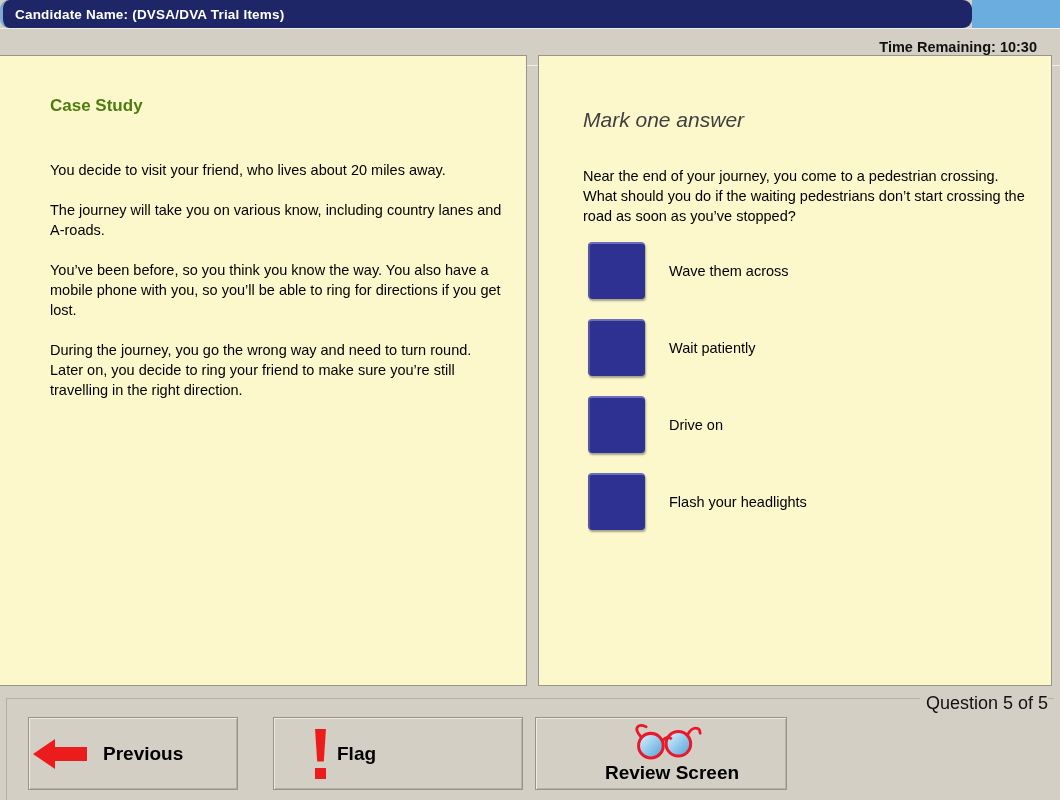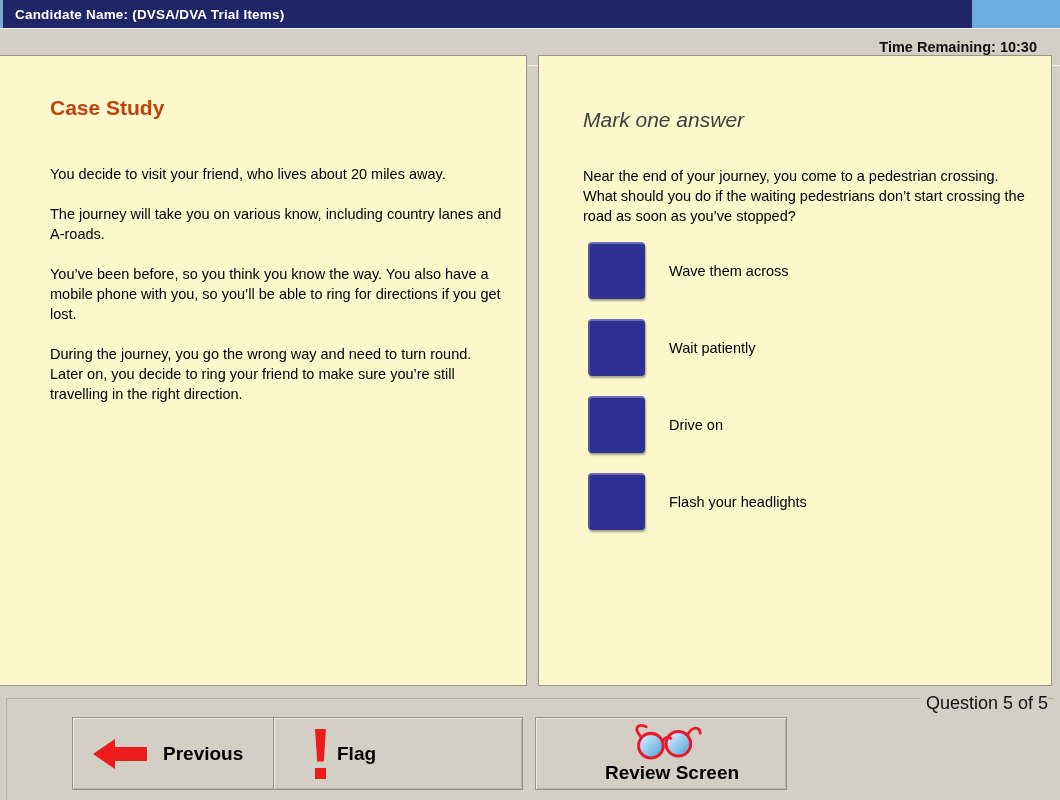--- a/index.html
+++ b/index.html
@@ -12,20 +12,21 @@
   }
   .screen { position: absolute; inset: 0; }
 
   
   .titlebar {
     position: absolute; left: 0; top: 0; width: 972px; height: 28px;
     background: #1e2667;
     border-left: 3px solid #7fa8d2;
     display: flex; align-items: center;
     padding-left: 12px;
+    border-radius: 9px;
   }
   .titlebar span {
     color: #ffffff; font-size: 13.5px; font-weight: bold; letter-spacing: 0.2px;
   }
   .desktop-corner {
     position: absolute; left: 972px; top: 0; width: 88px; height: 30px;
     background: #6badde;
   }
   .timebar {
     position: absolute; left: 0; top: 28px; width: 1060px; height: 38px;
@@ -41,21 +42,21 @@
   .panel {
     position: absolute; top: 55px; height: 631px;
     background: #fcf8cc;
     border: 1px solid #98958b;
   }
   .left-panel  { left: 0;    width: 527px; border-left: none; }
   .right-panel { left: 538px; width: 514px; }
 
   .left-panel .inner { padding: 40px 22px 0 50px; }
   .left-panel h1 {
-    font-size: 21px; font-weight: bold; color: #c2410c;
+    font-size: 17px; font-weight: bold; color: #4d7c0f;
     margin-bottom: 44px;
   }
   .left-panel p {
     font-size: 14.5px; line-height: 20px; color: #000;
     max-width: 456px; margin-bottom: 20px;
   }
 
   .right-panel .inner { padding: 52px 20px 0 44px; }
   .mark-one {
     color: #404040; font-size: 21px; font-weight: normal; font-style: italic;
@@ -93,21 +94,21 @@
   .nav-btn {
     position: absolute; top: 717px; height: 73px;
     background: #d3cfc5;
     border: 1px solid #979389;
     box-shadow: inset 1px 1px 0 #eeebe2, inset -1px -1px 0 #b5b2a8;
     display: flex; align-items: center;
     cursor: pointer;
     font-family: "Liberation Sans", sans-serif;
   }
   .nav-btn span.lbl { font-size: 19px; font-weight: bold; color: #000; }
-  .btn-previous { left: 28px;  width: 210px; padding-left: 20px; margin-left: 44px; }
+  .btn-previous { left: 28px;  width: 210px; padding-left: 4px; }
   .btn-flag     { left: 273px; width: 250px; padding-left: 40px; }
   .btn-review   { left: 535px; width: 252px; padding-left: 12px; flex-direction: column; }
   .btn-previous .lbl { margin-left: 16px; }
   .btn-flag .lbl     { margin-left: 10px; }
   .btn-review .lbl   { margin-left: 10px; }
 
   .excl { width: 13px; height: 50px; position: relative; }
   .excl .bar {
     position: absolute; left: 1px; top: 0; width: 11px; height: 33px;
     background: #ed1c1c;

